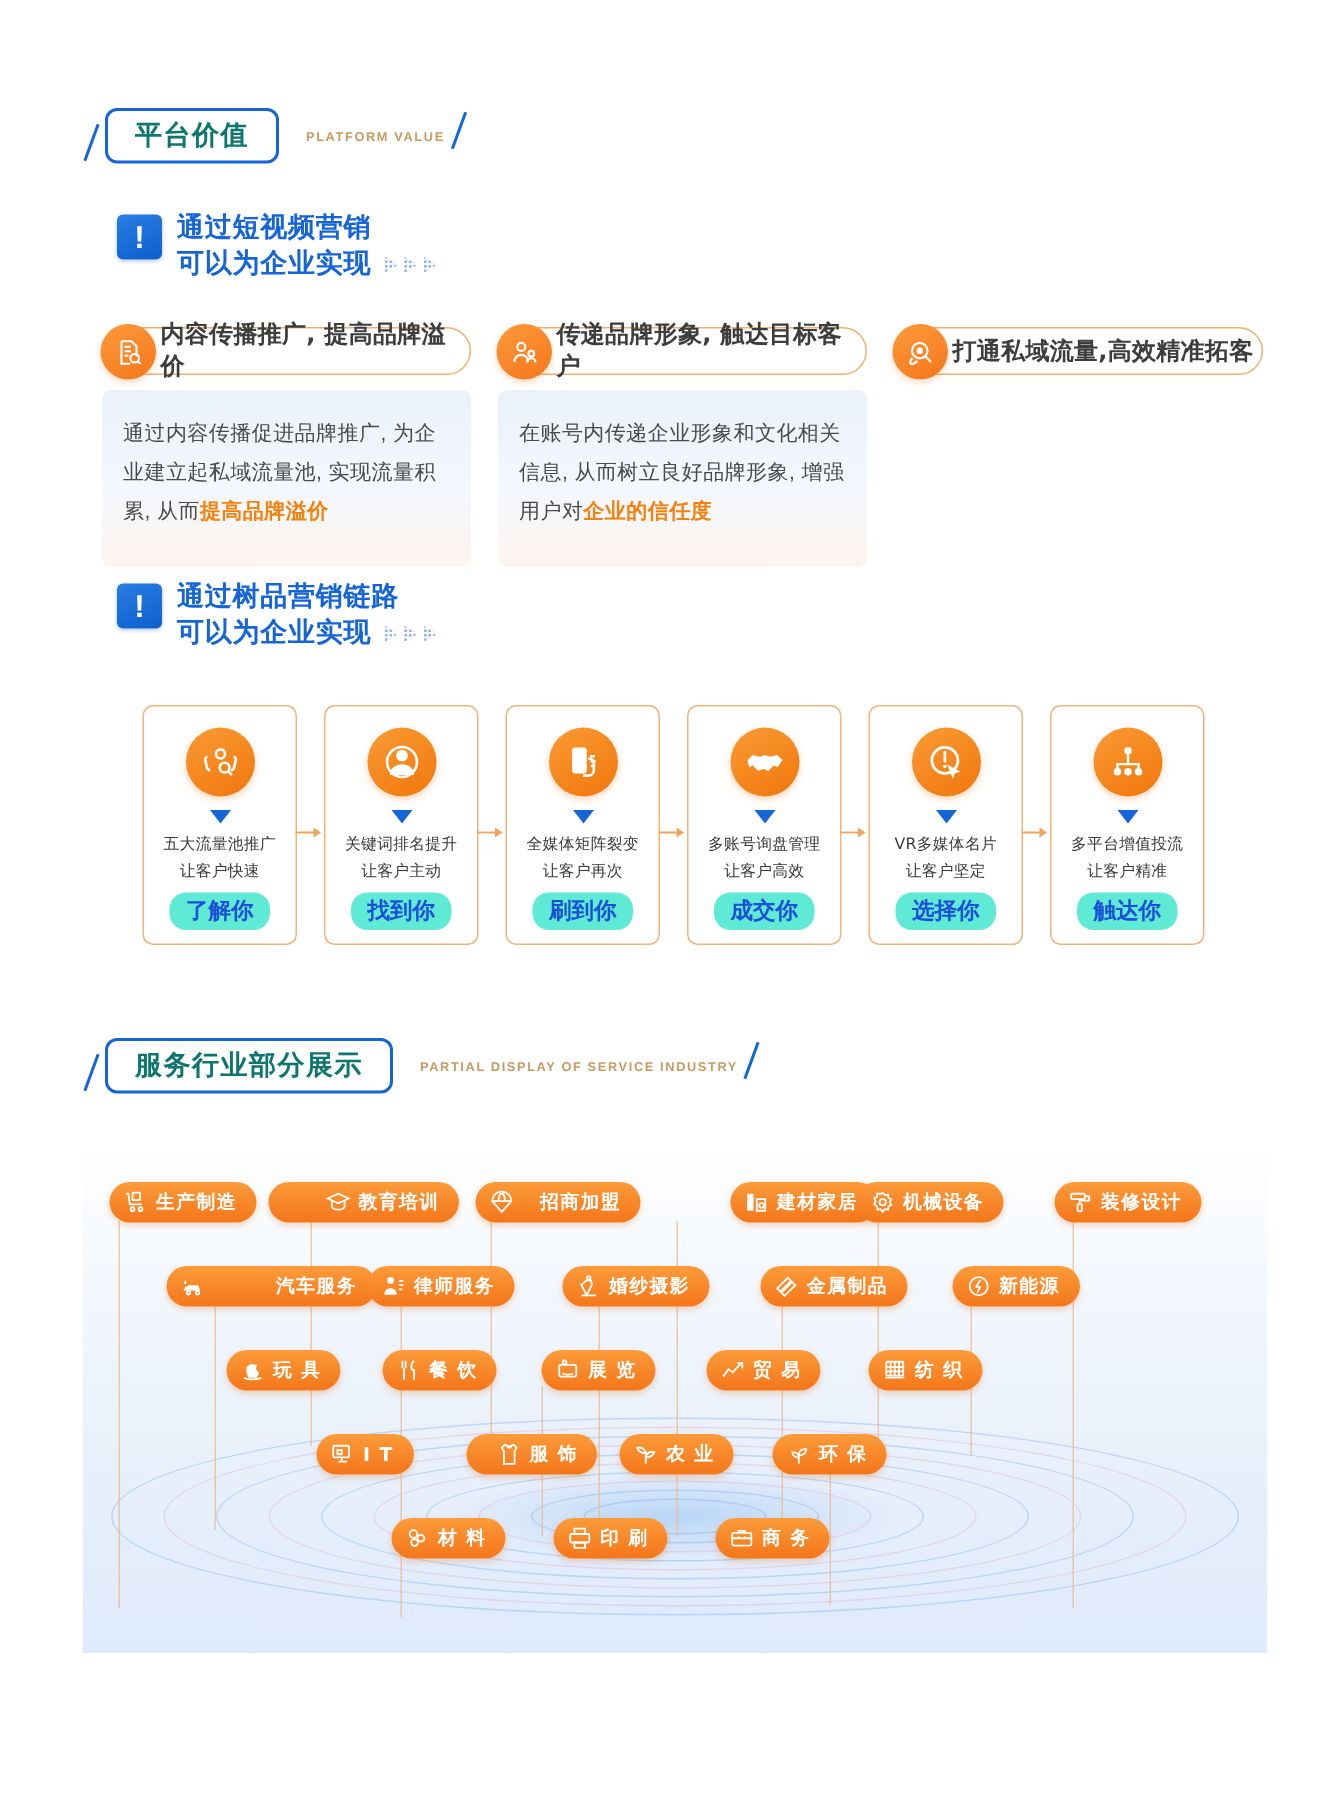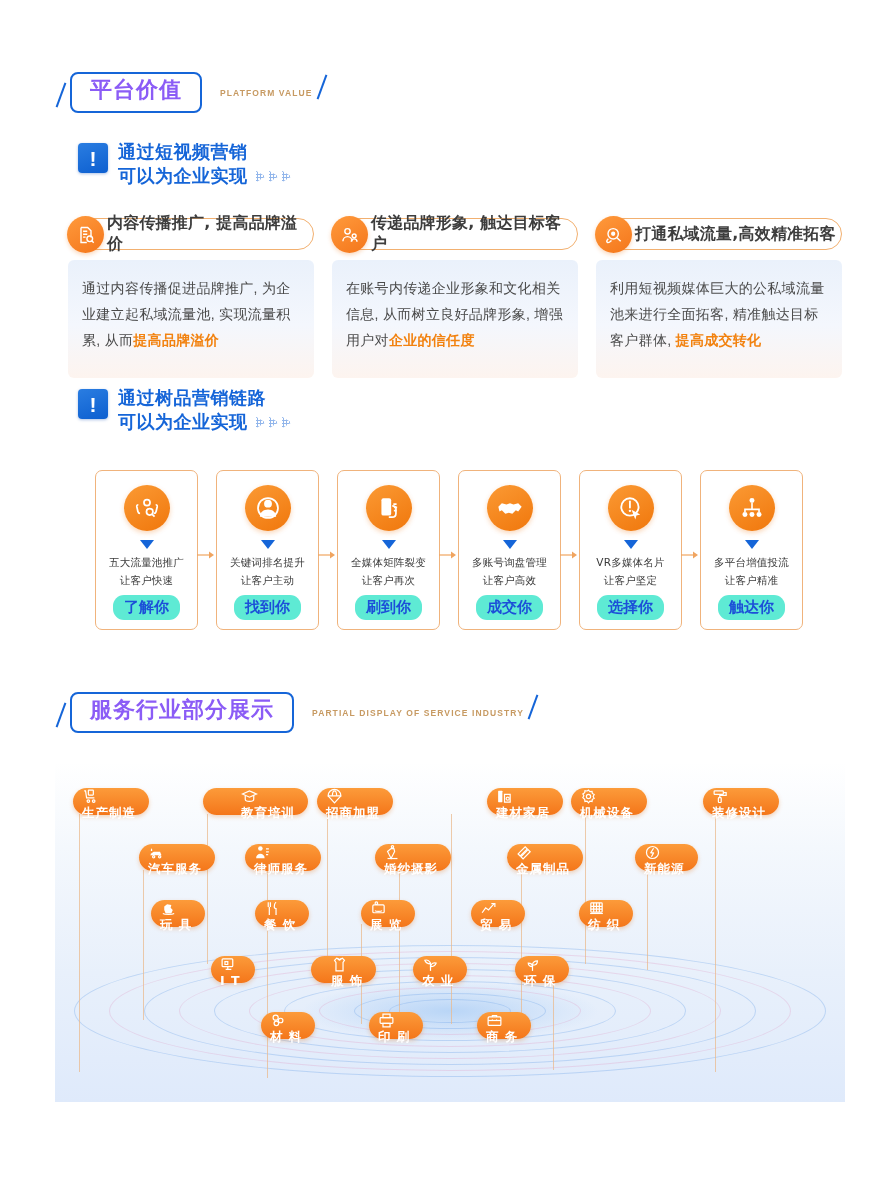--- a/index.html
+++ b/index.html
@@ -11,22 +11,22 @@
   }
   .page{position:relative;width:884px;height:1200px;overflow:hidden;}
 
   
   .ribbon{position:absolute;display:flex;align-items:center;}
   .ribbon-box{
     position:relative;border:2px solid #1565d8;border-radius:8px;
     padding:7px 18px 8px 18px;display:flex;align-items:center;
   }
   .ribbon-box .cn{
-    color:#8b5cf6;font-size:22px;font-weight:bold;letter-spacing:1px;
-    font-family:Liberation Mono, monospace;line-height:1;
+    color:#0f766e;font-size:18px;font-weight:bold;letter-spacing:1px;
+    font-family:Liberation Sans, sans-serif;line-height:1;
   }
   .ribbon .tick-l,.ribbon .tick-r{position:absolute;width:2px;height:26px;background:#1565d8;}
   .ribbon .tick-l{left:-10px;top:10px;transform:rotate(20deg);}
   .ribbon .tick-r{right:-10px;top:2px;transform:rotate(20deg);}
   .ribbon .en{
     color:#c79a62;font-size:8.5px;letter-spacing:1.1px;font-weight:bold;
     margin-left:18px;white-space:nowrap;
   }
 
   
@@ -118,24 +118,24 @@
 
   
   .cloud{position:absolute;left:55px;top:762px;width:790px;height:340px;overflow:hidden;}
   .cloud .bgwash{
     position:absolute;left:0;top:0;width:790px;height:340px;
     background:linear-gradient(180deg,#ffffff 0%,#f4f8fd 25%,#e8f0fb 62%,#dfeafb 100%);
   }
   .tagpill{
     position:absolute;height:27px;border-radius:14px;
     background:linear-gradient(180deg,#fc9b3a 0%,#f4761a 100%);
-    color:#ffffff;display:flex;
+    color:#ffffff;display:flex;align-items:center;
     padding:0 13px 0 9px;box-sizing:border-box;
     box-shadow:0 2px 4px rgba(230,120,30,.30);
-    white-space:nowrap;z-index:4;flex-direction:column;
+    white-space:nowrap;z-index:4;
   }
   .tagpill .gi{width:17px;height:17px;margin-right:5px;flex:0 0 auto;}
   .tagpill .tl{
     font-size:12.5px;font-weight:bold;letter-spacing:1px;
     font-family:"DejaVu Sans","Liberation Sans",sans-serif;
   }
   .stem{position:absolute;width:1px;background:#e9b98e;opacity:.75;z-index:2;}
 
   
   .radar{position:absolute;left:0;bottom:26px;width:790px;height:130px;z-index:1;}
@@ -220,23 +220,20 @@
       <div class="pill">
         <div class="circ">
           <svg width="20" height="20" viewBox="0 0 24 24" fill="none" stroke="#fff" stroke-width="1.7">
             <circle cx="11" cy="10.5" r="6.2"></circle>
               <path d="M15.6 15.2L20 19.6"></path>
             <path d="M5.2 16.5c-1.6 1.6-2.2 3.4-1.4 4.2.9.9 3.2-.1 5.2-2"></path>
             <circle cx="11" cy="10.5" r="2.6" fill="#fff" stroke="none"></circle>
           </svg>
         </div>
         <span class="t">打通私域流量,高效精准拓客</span>
-      </div>
-      <div class="body">
-        <p><span>利用短视频媒体巨大的公私域流量池来进行全面拓客, 精准触达目标客户群体, </span><span class="hl">提高成交转化</span></p>
       </div>
     </div>
 
   </div>
 
   <div class="subhead" style="left:78px;top:386px;">
     <div class="excl">!</div>
     <div class="txt">
       <div class="l1">通过树品营销链路</div>
       <div class="l2">
@@ -389,28 +386,28 @@
 
     <div class="tagpill" style="left:18px;top:26px;">
       <svg class="gi" viewBox="0 0 24 24" fill="none" stroke="#fff" stroke-width="1.7">
           <path d="M3 4h2l1.5 10h11"></path>
           <rect x="9" y="3" width="7" height="7" rx=".7"></rect>
           <circle cx="9" cy="18.5" r="1.8"></circle>
           <circle cx="16.5" cy="18.5" r="1.8"></circle>
         </svg>
       <span class="tl">生产制造</span>
     </div>
-    <div class="tagpill" style="left:148px;top:26px;padding-left:38px;">
+    <div class="tagpill" style="left:124px;top:26px;padding-left:38px;">
       <svg class="gi" viewBox="0 0 24 24" fill="none" stroke="#fff" stroke-width="1.7">
           <path d="M2 8.5L12 4l10 4.5L12 13z"></path>
           <path d="M6 11v5c0 1.6 2.7 3 6 3s6-1.4 6-3v-5"></path>
         </svg>
       <span class="tl">教育培训</span>
     </div>
-    <div class="tagpill" style="left:262px;top:26px;">
+    <div class="tagpill" style="left:262px;top:26px;gap:12px;">
       <svg class="gi" viewBox="0 0 24 24" fill="none" stroke="#fff" stroke-width="1.7">
           <path d="M3 11a9 9 0 0118 0z"></path>
           <path d="M3 11l9 10 9-10M9 11c0-5 1.4-7 3-7s3 2 3 7"></path>
         </svg>
       <span class="tl">招商加盟</span>
     </div>
     <div class="tagpill" style="left:384px;top:26px;margin-left:48px;">
       <svg class="gi" viewBox="0 0 24 24" fill="none" stroke="#fff" stroke-width="1.7">
           <rect x="3" y="4" width="6" height="16" rx=".6" fill="#fff" stroke="none"></rect>
           <path d="M12 9h8v11h-8z"></path>
@@ -427,21 +424,21 @@
     </div>
     <div class="tagpill" style="left:648px;top:26px;">
       <svg class="gi" viewBox="0 0 24 24" fill="none" stroke="#fff" stroke-width="1.7">
           <rect x="3" y="4" width="13" height="5" rx="1"></rect>
           <path d="M16 6.5h4v4h-9v3"></path>
           <rect x="9" y="13.5" width="4" height="7" rx="1"></rect>
         </svg>
       <span class="tl">装修设计</span>
     </div>
 
-    <div class="tagpill" style="left:84px;top:82px;">
+    <div class="tagpill" style="left:56px;top:82px;gap:42px;">
       <svg class="gi" viewBox="0 0 24 24" fill="none" stroke="#fff" stroke-width="1.7">
           <path d="M3 16h16l-2-5H8l-3 2z" fill="#fff" stroke="none"></path>
           <circle cx="8" cy="18" r="1.6"></circle>
           <circle cx="16.5" cy="18" r="1.6"></circle>
           <path d="M4 9c0-2 1-3 1-3s1 1 1 3a1 1 0 11-2 0z" fill="#fff" stroke="none"></path>
         </svg>
       <span class="tl">汽车服务</span>
     </div>
     <div class="tagpill" style="left:190px;top:82px;">
       <svg class="gi" viewBox="0 0 24 24" fill="none" stroke="#fff" stroke-width="1.7">

